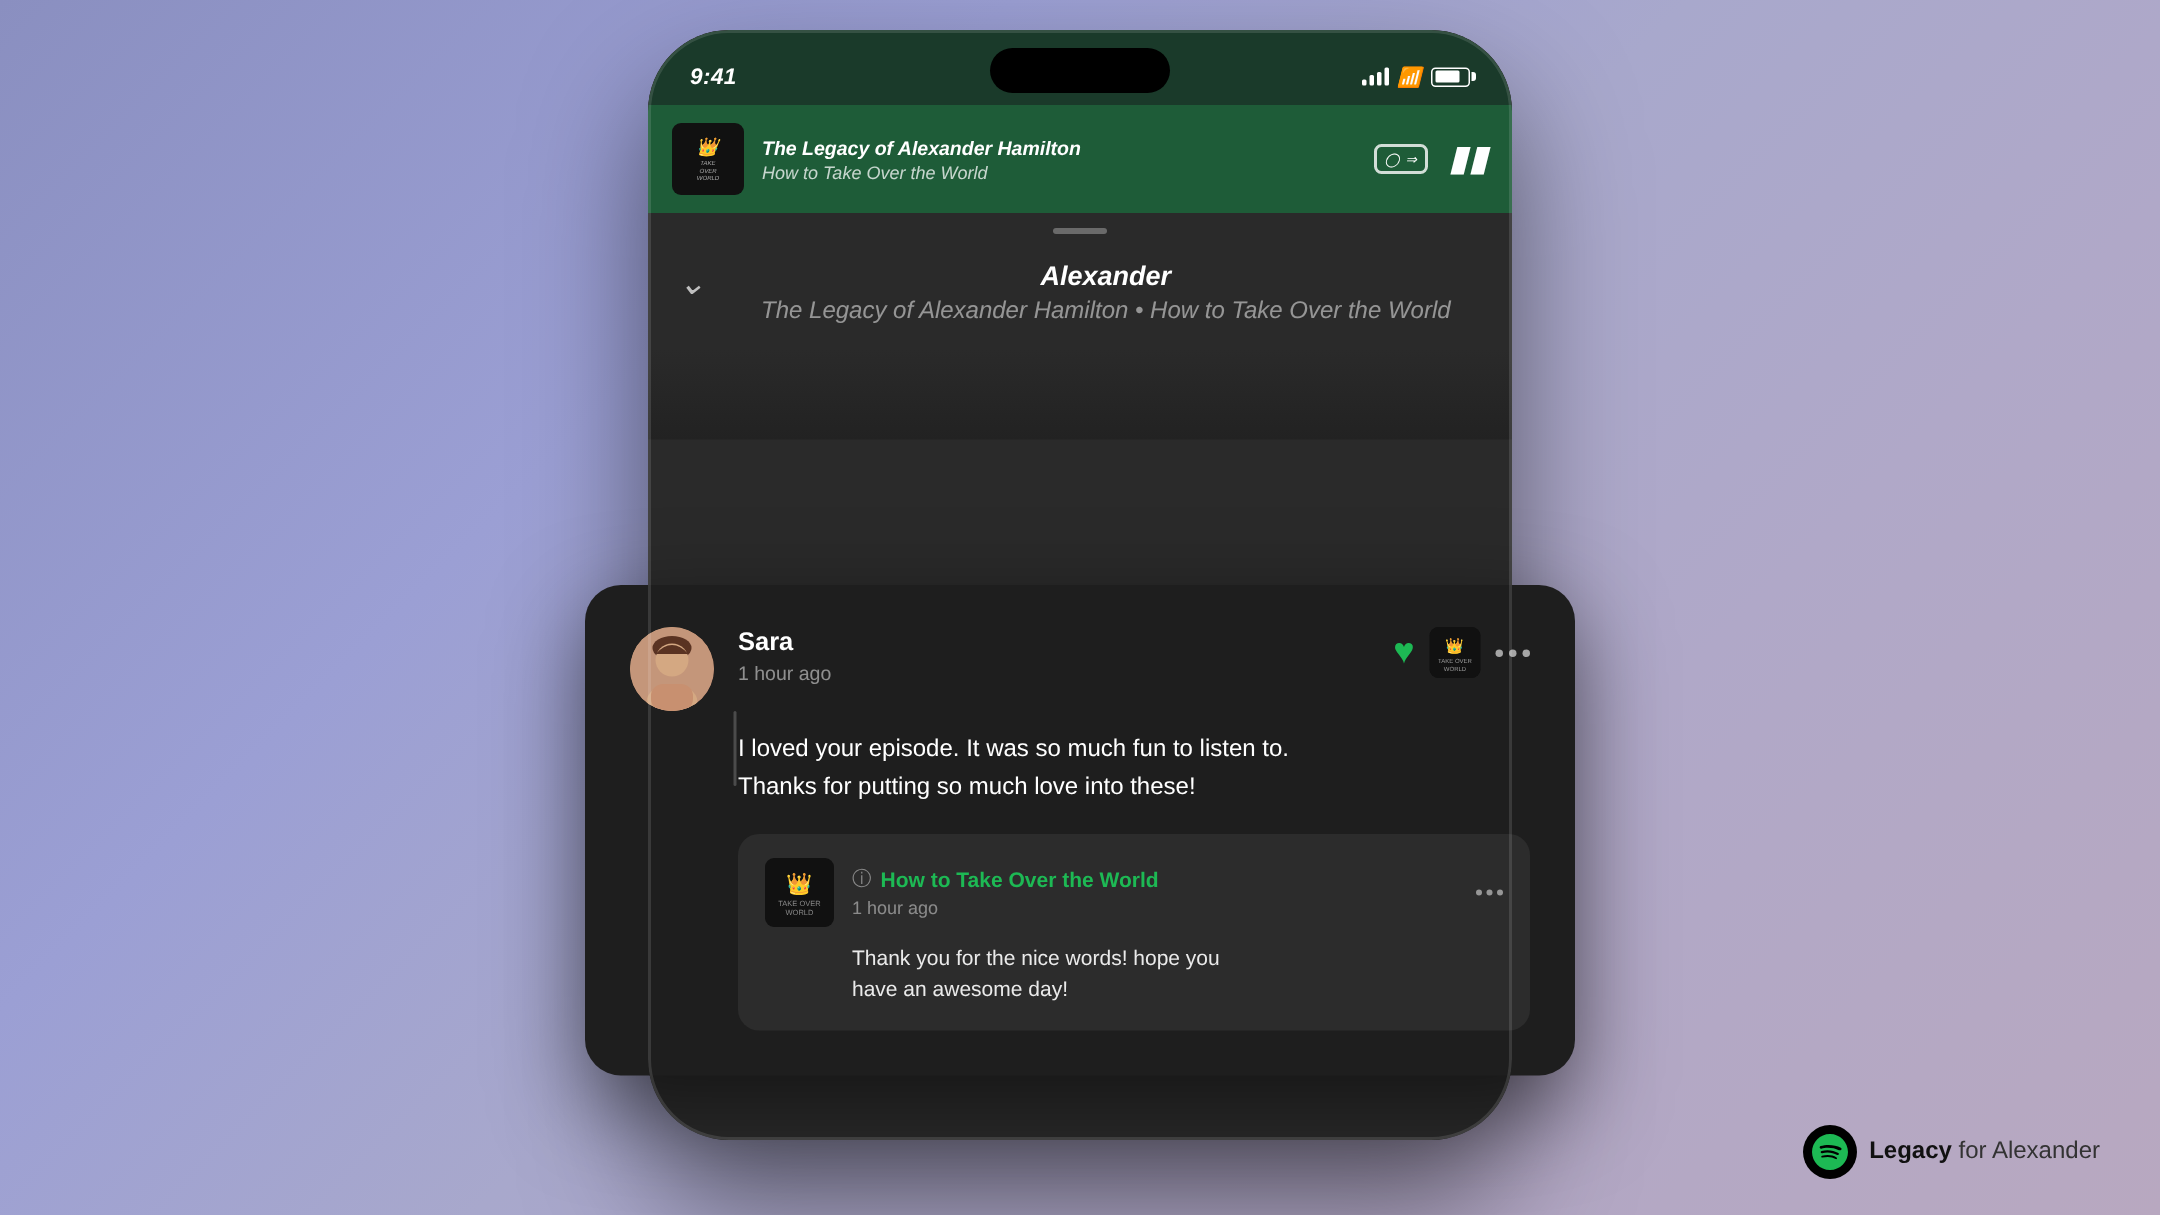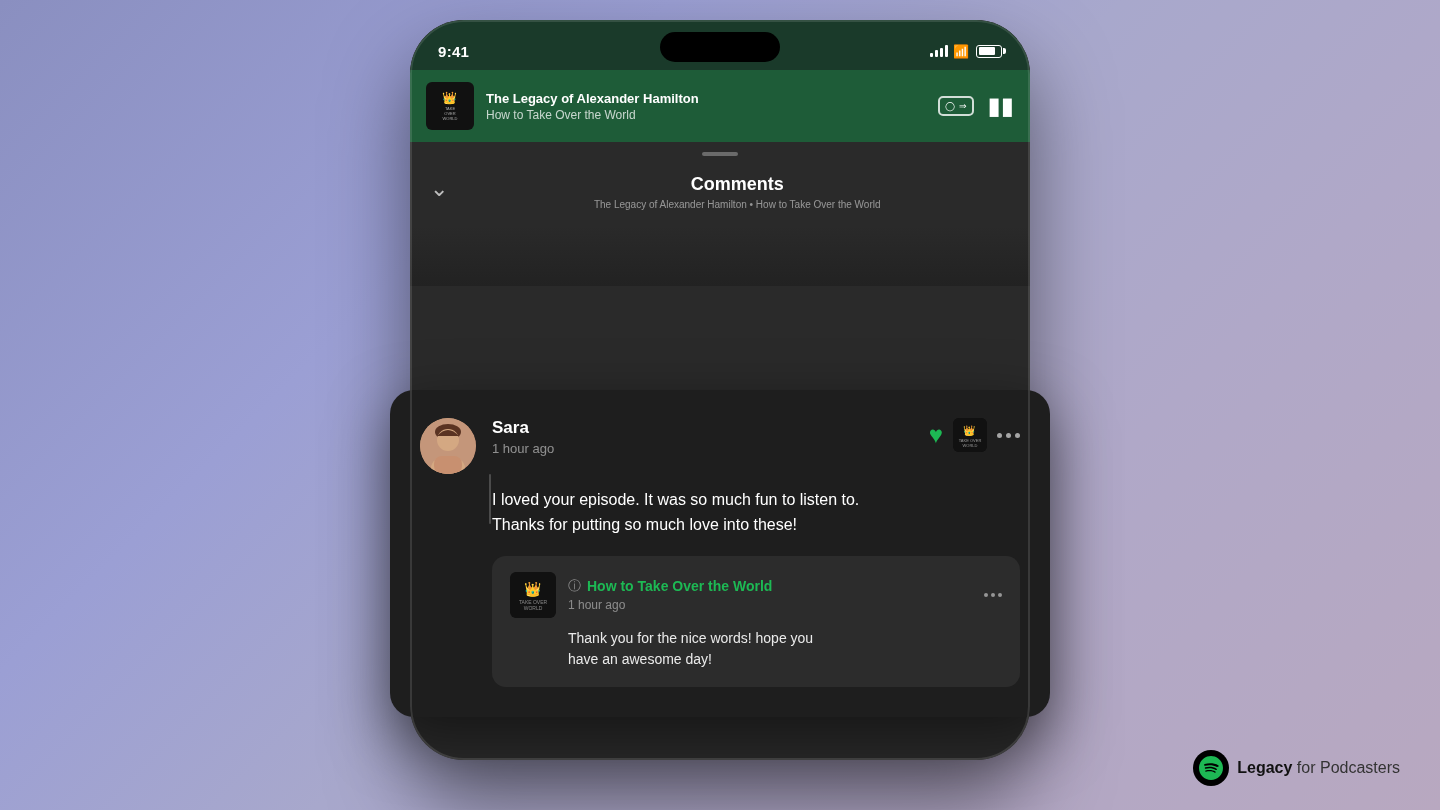--- a/index.html
+++ b/index.html
@@ -12,27 +12,28 @@
       background: linear-gradient(135deg, #8a8fc0 0%, #9b9fd4 30%, #a8a8cc 50%, #b0a8c8 70%, #b8a8c0 100%);
       display: flex;
       align-items: center;
       justify-content: center;
       position: relative;
     }
 
     
     .phone-frame {
       position: relative;
-      width: 620px;
+      width: 576px;
       height: 740px;
       background: #1a1a1a;
       border-radius: 54px;
       box-shadow: 0 40px 80px rgba(0,0,0,0.5), inset 0 0 0 1px rgba(255,255,255,0.15);
       overflow: hidden;
       margin-top: -30px;
+      font-style: italic;
     }
 
     .phone-frame::before {
       content: '';
       position: absolute;
       inset: 0;
       border-radius: 54px;
       border: 2px solid rgba(255,255,255,0.12);
       pointer-events: none;
       z-index: 100;
@@ -223,21 +224,21 @@
 
     .comments-title {
       color: white;
       font-size: 18px;
       font-weight: 700;
       margin-bottom: 4px;
     }
 
     .comments-subtitle {
       color: rgba(255,255,255,0.5);
-      font-size: 10px;
+      font-size: 16px;
     }
 
     
     .spotify-branding {
       position: absolute;
       bottom: 24px;
       right: 40px;
       display: flex;
       align-items: center;
       gap: 8px;
@@ -495,21 +496,21 @@
       </div>
     </div>
 
     <div class="drag-indicator">
       <div class="drag-bar"></div>
     </div>
 
     <div class="comments-header">
       <span class="back-arrow">⌄</span>
       <div class="comments-title-block">
-        <div class="comments-title">Comments</div>
+        <div class="comments-title">Alexander</div>
         <div class="comments-subtitle">
           <span>The Legacy of Alexander Hamilton</span>
           <span> • </span>
           <span>How to Take Over the World</span>
         </div>
       </div>
     </div>
 
     <div style="height:60px;background:linear-gradient(to bottom,#2a2a2a,#222);"></div>
 
@@ -605,15 +606,15 @@
 </div>
 
 <div class="spotify-branding">
   <div class="spotify-logo-circle">
     <svg width="24" height="24" viewBox="0 0 24 24">
       <circle cx="12" cy="12" r="12" fill="#000"></circle>
       <path d="M17.9 10.9C14.7 9 9.35 8.8 6.3 9.75c-.5.15-1-.15-1.15-.6-.15-.5.15-1 .6-1.15C9.65 6.8 15.55 7 19.2 9.15c.45.25.6.85.35 1.3-.25.35-.85.5-1.65.45zm-.1 2.8c-.25.35-.7.5-1.05.25-2.7-1.65-6.8-2.15-9.95-1.15-.4.1-.85-.1-.95-.5-.1-.4.1-.85.5-.95 3.65-1.1 8.15-.55 11.25 1.35.3.15.45.65.2 1zm-1.2 2.75c-.2.3-.55.4-.85.2-2.35-1.45-5.3-1.75-8.8-.95-.35.1-.65-.15-.75-.45-.1-.35.15-.65.45-.75 3.8-.85 7.1-.5 9.7 1.1.35.15.4.55.25.85zM12 0C5.4 0 0 5.4 0 12s5.4 12 12 12 12-5.4 12-12S18.6 0 12 0z" fill="#1db954"></path>
     </svg>
   </div>
   <div style="color:#111;font-size:16px;font-weight:700;">
-    <span>Legacy</span><span style="font-weight:400;color:#333;"> for Podcasters</span>
+    <span>Legacy</span><span style="font-weight:400;color:#333;"> for Alexander</span>
   </div>
 </div>
 
 </body></html>

